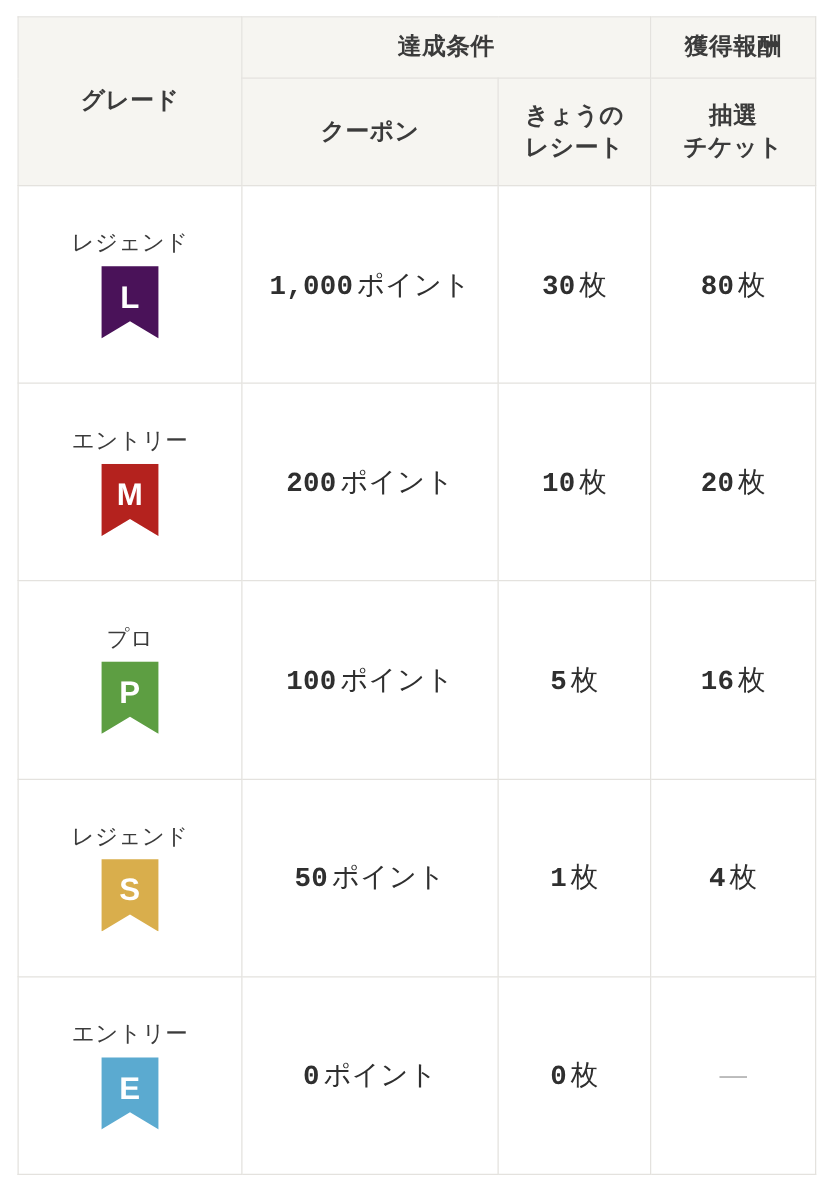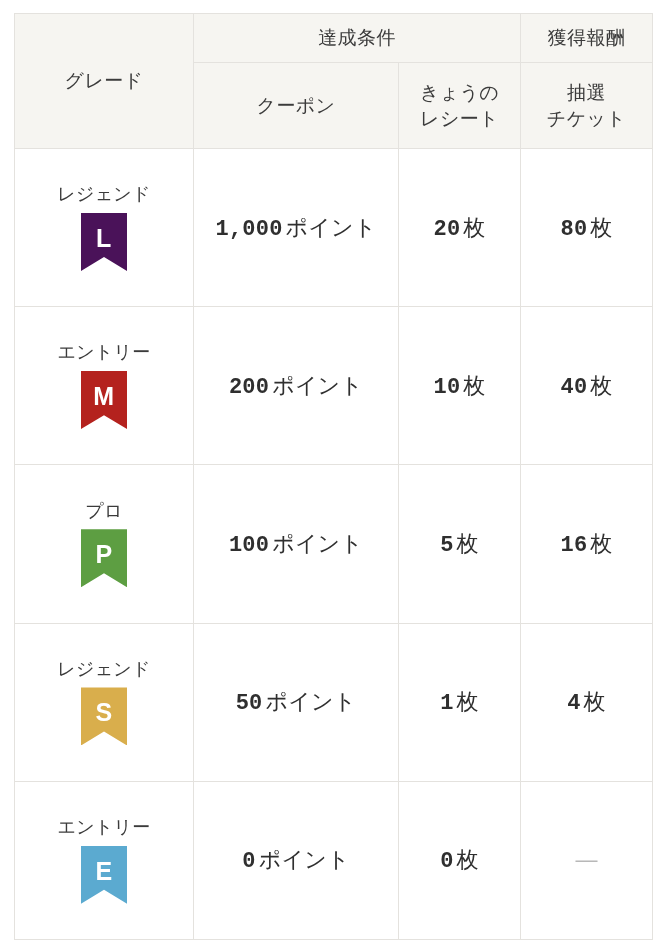--- a/index.html
+++ b/index.html
@@ -35,21 +35,21 @@
   table.grade-table th,
   table.grade-table td {
     border: 1px solid #e4e2de;
     padding: 0;
     text-align: center;
     vertical-align: middle;
   }
 
   table.grade-table thead th {
     background: #f6f5f1;
-    font-weight: 400;
+    font-weight: 700;
     color: #3b3b3b;
     font-size: 19px;
     line-height: 1.34;
     letter-spacing: 0.4px;
   }
 
   .th-grade { height: 133px; margin-top: 16px; }
   .th-group { height: 48px; }
   .th-sub   { height: 85px; }
 
@@ -156,21 +156,21 @@
               <div class="grade-name">レジェンド</div>
               <div class="badge" style="background: rgb(74, 18, 89);">
                 <span class="badge-letter">L</span>
               </div>
             </div>
           </td>
           <td>
             <div class="value"><span class="num">1,000</span><span class="unit">ポイント</span></div>
           </td>
           <td>
-            <div class="value"><span class="num">20</span><span class="unit">枚</span></div>
+            <div class="value"><span class="num">30</span><span class="unit">枚</span></div>
           </td>
           <td>
             <div class="value"><span class="num">80</span><span class="unit">枚</span></div>
           </td>
         </tr>
         <tr>
           <td class="cell-grade">
             <div class="grade-stack">
               <div class="grade-name">エントリー</div>
               <div class="badge" style="background: rgb(180, 34, 30);">
@@ -178,21 +178,21 @@
               </div>
             </div>
           </td>
           <td>
             <div class="value"><span class="num">200</span><span class="unit">ポイント</span></div>
           </td>
           <td>
             <div class="value"><span class="num">10</span><span class="unit">枚</span></div>
           </td>
           <td>
-            <div class="value"><span class="num">40</span><span class="unit">枚</span></div>
+            <div class="value"><span class="num">20</span><span class="unit">枚</span></div>
           </td>
         </tr>
         <tr>
           <td class="cell-grade">
             <div class="grade-stack">
               <div class="grade-name">プロ</div>
               <div class="badge" style="background: rgb(93, 158, 66);">
                 <span class="badge-letter">P</span>
               </div>
             </div>

